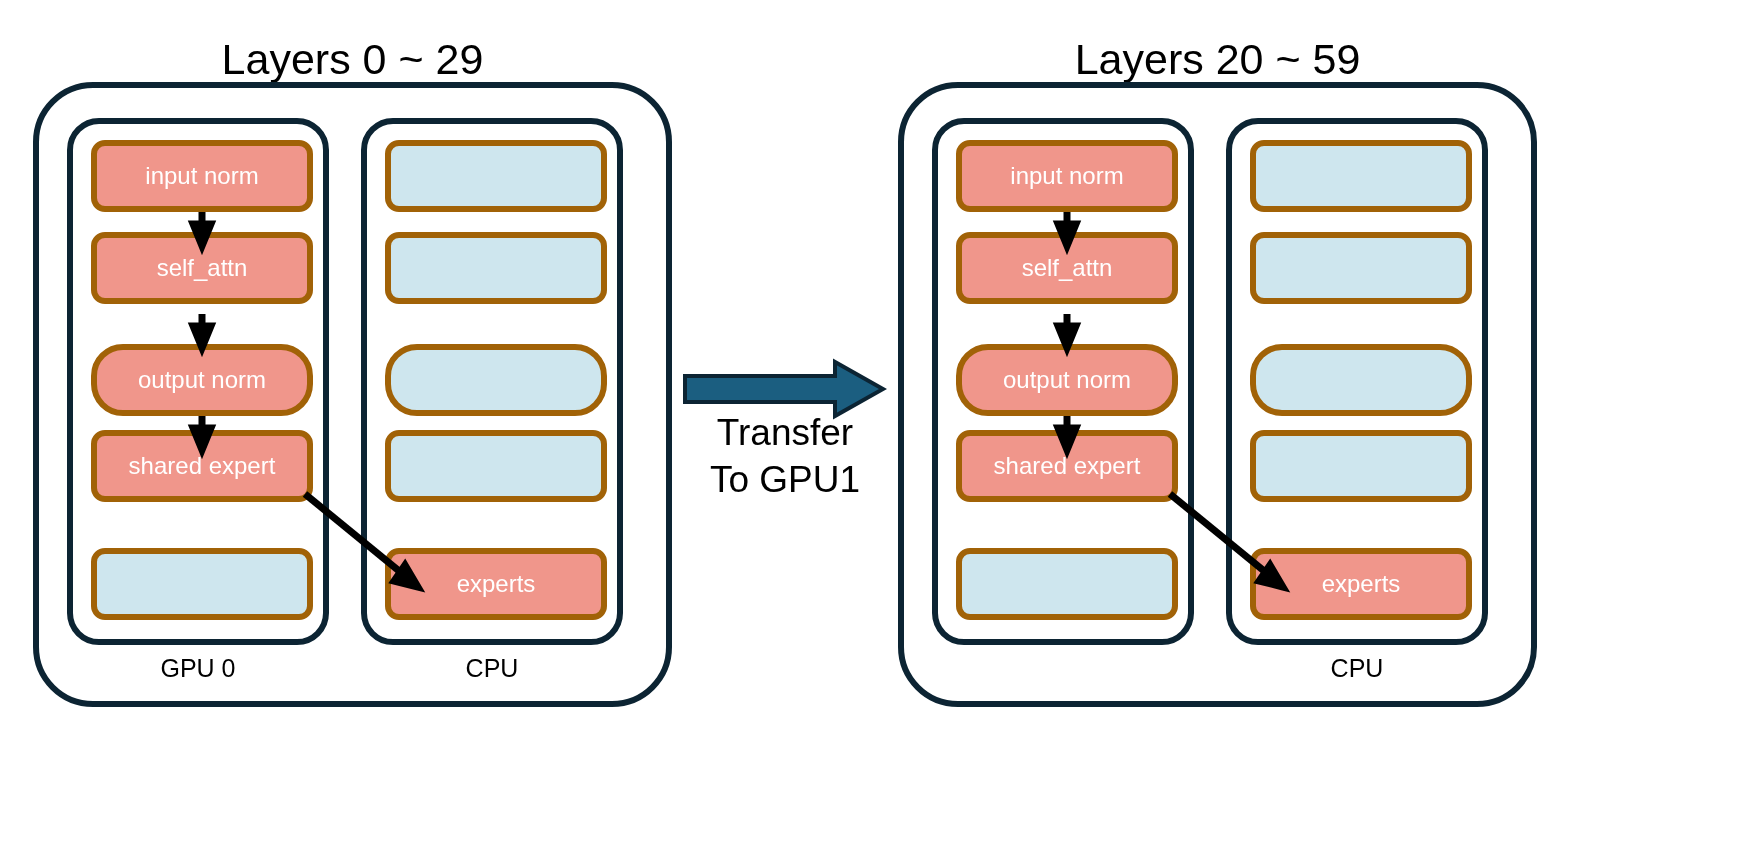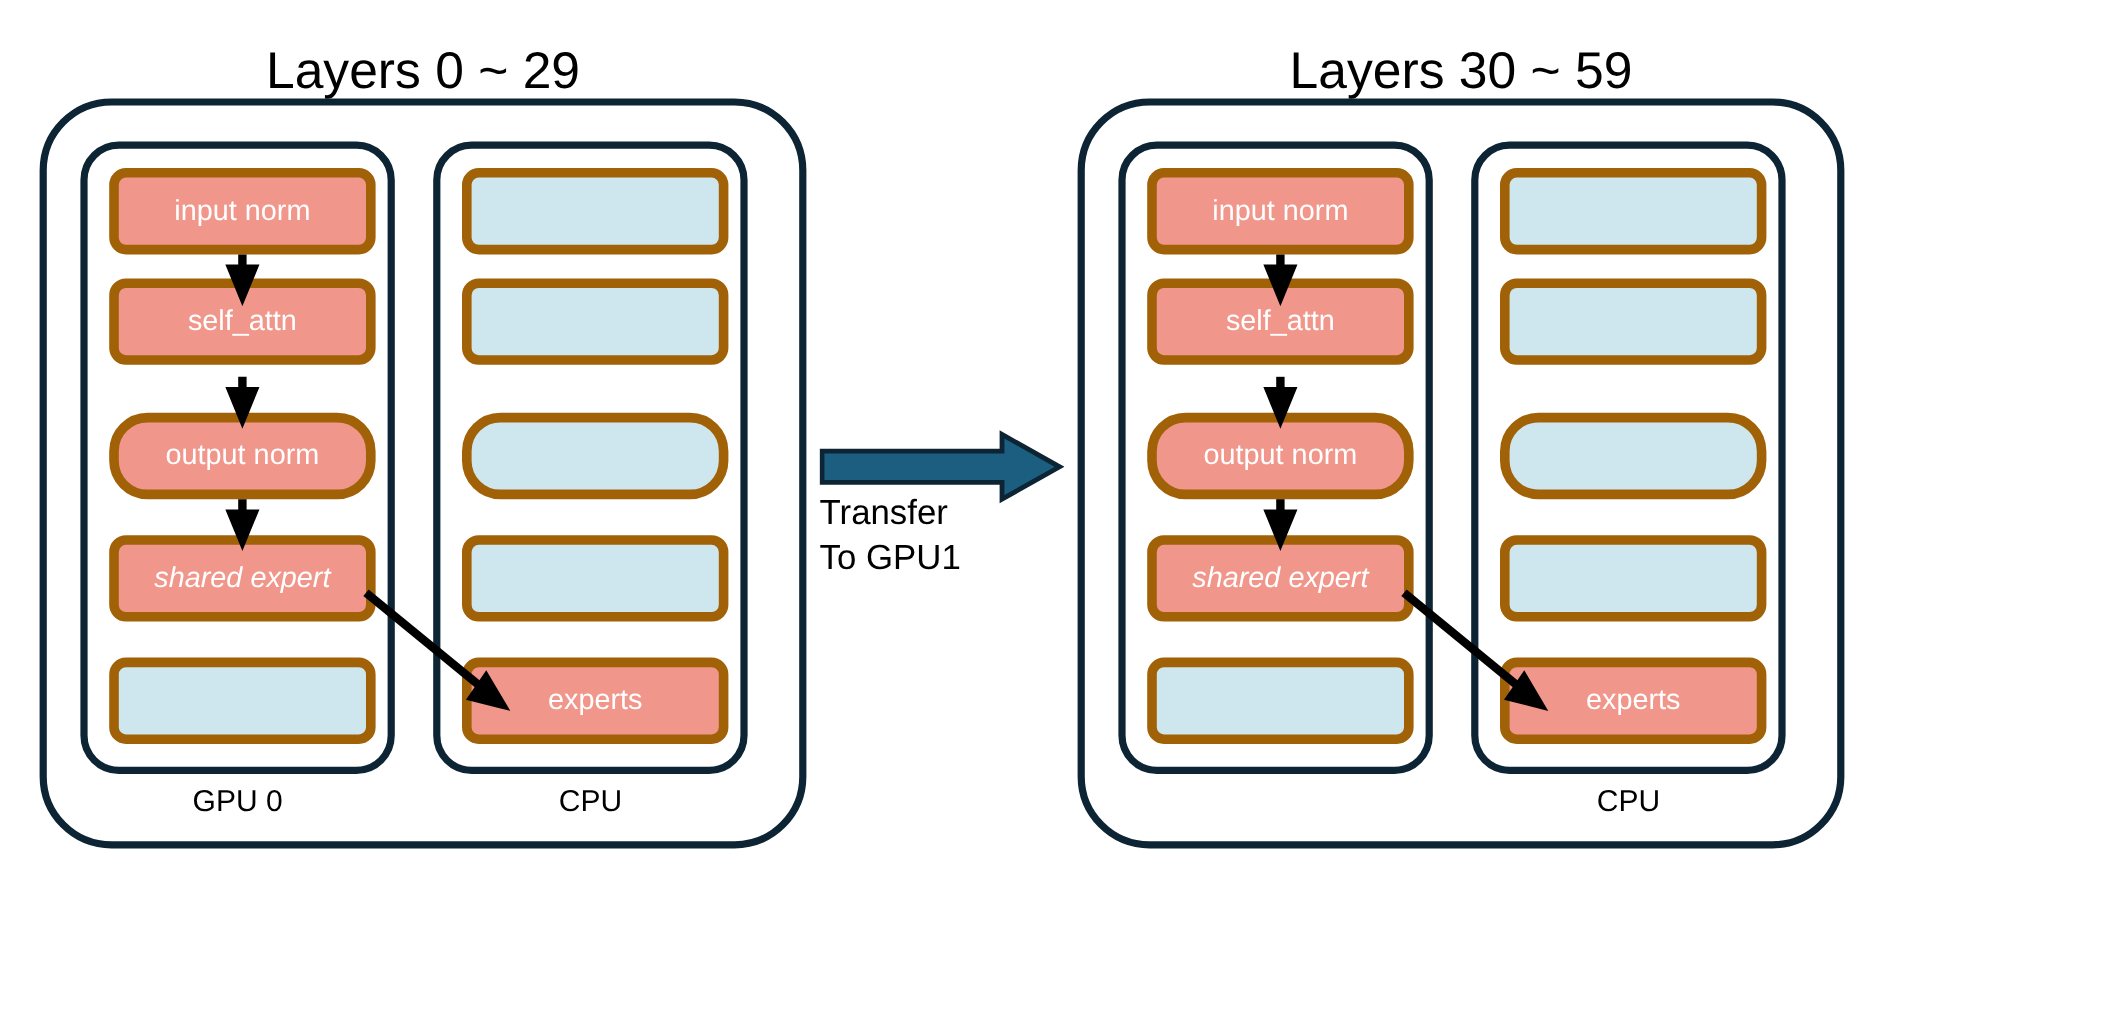--- a/index.html
+++ b/index.html
@@ -63,51 +63,52 @@
   .device-label.gpu{left:28px;}
   .device-label.cpu{left:322px;}
 
   
   .cell{
     position:absolute;
     left:18px;
     width:222px;
     height:72px;
     box-sizing:border-box;
-    border:8px solid #a16207;
+    border:6px solid #a16207;
     border-radius:14px;
     display:flex;
     align-items:center;
     justify-content:center;
     font-size:24px;
     color:#ffffff;
     white-space:nowrap;
   }
   .cell.warm{background:#f0968b;}
   .cell.cool{background:#cee6ee;}
 
   .cell.r0{top:16px;}
   .cell.r1{top:108px;}
   .cell.r2{top:220px;border-radius:32px;}
-  .cell.r3{top:322px;font-style:italic;}
+  .cell.r3{top:306px;}
   .cell.r4{top:424px;}
 
   
   .col-arrows{position:absolute;left:0;top:0;width:262px;height:527px;pointer-events:none;}
 
   
   .diag-arrows{position:absolute;left:0;top:44px;width:100%;height:625px;pointer-events:none;}
 
   
   .transfer{position:absolute;}
   .transfer-svg{position:absolute;left:0;top:0;}
   .transfer-label{
     position:absolute;
     top:52px;left:0;width:100%;
-    font-size:29px;
+    text-align:center;
+    font-size:37px;
     color:#000000;
     line-height:1.26;
     white-space:nowrap;
   }
   .transfer-label span{display:block;}
 </style>
 </head>
 <body>
 
 <div id="stage">
@@ -162,21 +163,21 @@
       <polygon points="2,18 152,18 152,4 200,31 152,58 152,44 2,44" fill="#1b5e80" stroke="#0c2433" stroke-width="4" stroke-linejoin="miter"></polygon>
     </svg>
     <div class="transfer-label">
       <span>Transfer</span>
       <span>To GPU1</span>
     </div>
   </div>
 
   <div class="group" style="left:898px; top:38px; width:639px; height:712px;">
 
-    <div class="group-title">Layers 30 ~ 59</div>
+    <div class="group-title">Layers 20 ~ 59</div>
 
     <div class="outer-box">
 
       <div class="column gpu">
         <div class="cell warm r0">input norm</div>
         <div class="cell warm r1">self_attn</div>
         <div class="cell warm r2">output norm</div>
         <div class="cell warm r3">shared expert</div>
         <div class="cell cool r4"></div>
 

